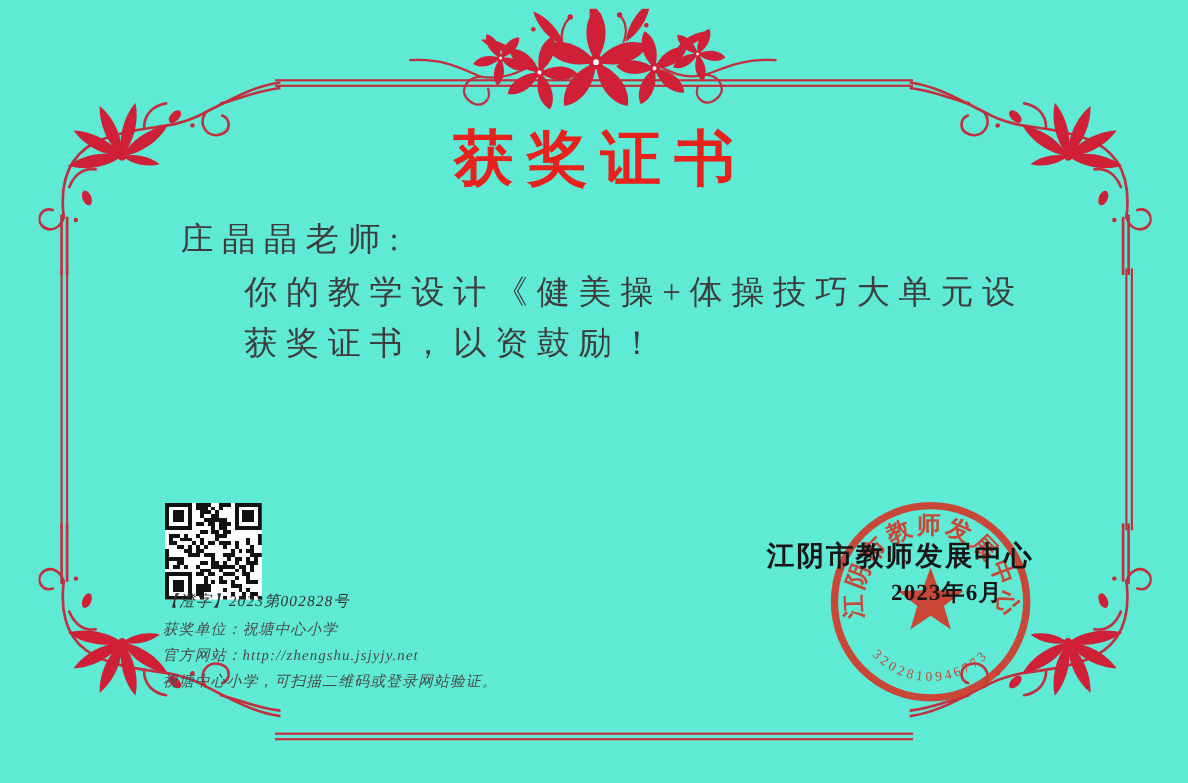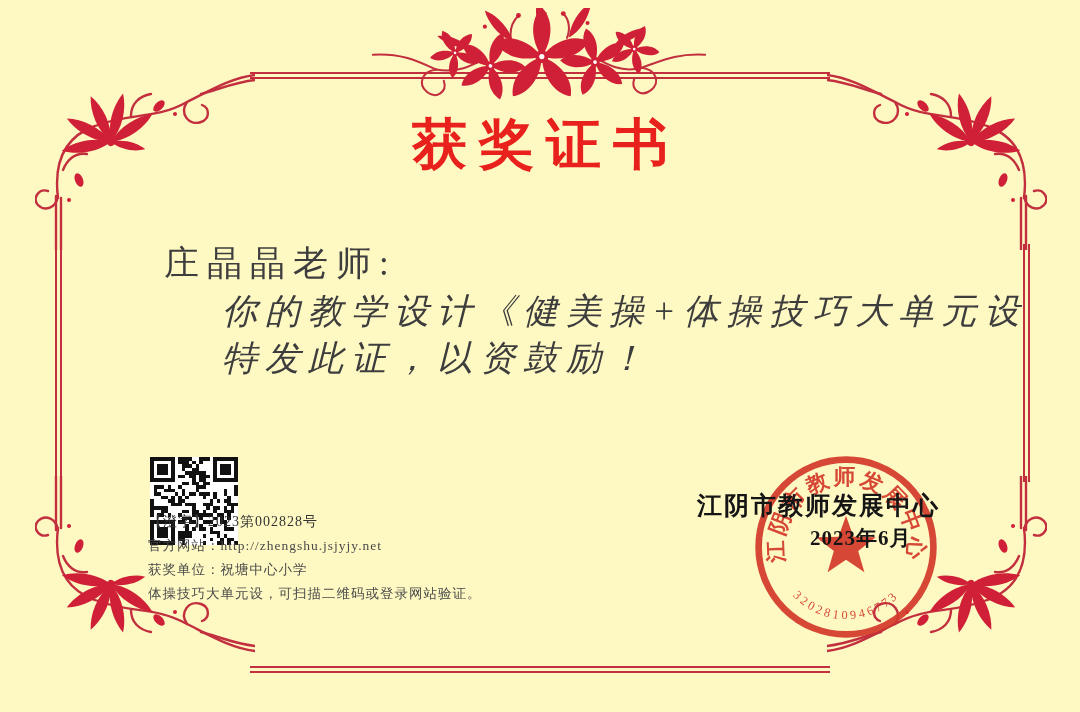--- a/index.html
+++ b/index.html
@@ -2,21 +2,21 @@
 <html style="--ornament_red: #c22f3e; --flower_red: #cf2038; --title_red: #e8211d; --seal_red: #d33a2a; --text_dark: #3d3d3d; --text_small: #4a4a4a;"><head>
 <meta charset="utf-8">
 <style>
   :root{
     --ornament_red:#c22f3e; --flower_red:#cf2038; --title_red:#e8211d;
     --seal_red:#d33a2a; --text_dark:#3d3d3d; --text_small:#4a4a4a;
   }
   html,body{margin:0;padding:0;background:#e9e9e9;}
   #certificate{
     position:relative; width:1080px; height:712px; margin:0 auto;
-    background:#fef9c3; overflow:hidden;
+    background:#5eead4; overflow:hidden;
     font-family:"Liberation Serif","DejaVu Serif",serif;
   }
   
   .frame-line{position:absolute; z-index:0; border:0 solid var(--ornament_red);}
   .frame-h{height:3px; border-top:2px solid var(--ornament_red); border-bottom:2px solid var(--ornament_red);}
   .frame-v{width:3px;  border-left:2px solid var(--ornament_red); border-right:2px solid var(--ornament_red);}
   #frame-top   {left:250px; width:580px; top:72px;}
   #frame-bottom{left:250px; width:580px; top:666px;}
   #frame-left  {left:55px;  top:244px; height:238px;}
   #frame-right {right:50px; top:244px; height:238px;}
@@ -30,31 +30,31 @@
   
   #title{
     position:absolute; z-index:3; left:0; top:108px; width:100%;
     text-align:center; font-size:55px; font-weight:700;
     letter-spacing:12px; padding-left:12px; box-sizing:border-box;
     color:var(--title_red);
   }
   
   #body-text{
     position:absolute; z-index:3; left:146px; top:194px; width:820px;
-    color:var(--text_dark); font-size:35px; line-height:47.5px;
-    letter-spacing:8px; white-space:nowrap;margin-top:46px;
+    color:var(--text_dark); font-size:30px; line-height:47.5px;
+    letter-spacing:8px; white-space:nowrap;
   }
   #body-text .greeting{padding-left:18px;}
-  #body-text .indent2{padding-left:76px;font-style:italic;}
+  #body-text .indent2{padding-left:76px;}
   
   #qr{position:absolute; z-index:3; left:150px; top:457px; width:88px; height:88px;}
   #footer-lines{
-    position:absolute; z-index:3; left:148px; top:510px;
+    position:absolute; z-index:3; left:148px; top:536px;
     color:var(--text_small); font-size:13.5px; line-height:24px;
-    letter-spacing:1px; white-space:nowrap;
+    font-style:italic; letter-spacing:1px; white-space:nowrap;
   }
   #footer-lines .cert-no{color:#333; font-size:14px;}
   
   #issuer{
     position:absolute; z-index:4; left:697px; top:489px;
     color:#151515; font-size:25px; font-weight:700; letter-spacing:2px; white-space:nowrap;
   }
   #issue-date{
     position:absolute; z-index:4; left:810px; top:524px;
     color:#151515; font-size:21px; font-weight:700; letter-spacing:1px; white-space:nowrap;
@@ -159,21 +159,21 @@
     </svg>
   <svg id="bouquet-svg" viewBox="0 0 360 120">
       <use href="#bouquet"></use>
     </svg>
 
   <div id="title">获奖证书</div>
 
   <div id="body-text">
     <div class="greeting">庄晶晶老师:</div>
     <div class="indent2">你的教学设计《健美操+体操技巧大单元设</div>
-    <div class="indent2">特发此证，以资鼓励！</div>
+    <div class="indent2">获奖证书，以资鼓励！</div>
   </div>
 
   <div id="qr"><svg xmlns="http://www.w3.org/2000/svg" width="88" height="88" viewBox="0 0 25 25" shape-rendering="crispEdges">
         <rect width="25" height="25" fill="#fff"></rect>
         <rect x="8" y="0" width="1" height="1" fill="#111"></rect>
         <rect x="9" y="0" width="1" height="1" fill="#111"></rect>
         <rect x="10" y="0" width="1" height="1" fill="#111"></rect>
         <rect x="11" y="0" width="1" height="1" fill="#111"></rect>
         <rect x="14" y="0" width="1" height="1" fill="#111"></rect>
         <rect x="15" y="0" width="1" height="1" fill="#111"></rect>
@@ -367,23 +367,23 @@
         <rect x="2" y="2" width="3" height="3" fill="#111"></rect>
         <rect x="18" y="0" width="7" height="7" fill="#111"></rect>
         <rect x="19" y="1" width="5" height="5" fill="#fff"></rect>
         <rect x="20" y="2" width="3" height="3" fill="#111"></rect>
         <rect x="0" y="18" width="7" height="7" fill="#111"></rect>
         <rect x="1" y="19" width="5" height="5" fill="#fff"></rect>
         <rect x="2" y="20" width="3" height="3" fill="#111"></rect>
       </svg></div>
   <div id="footer-lines">
     <div class="cert-no">【澄字】2023第002828号</div>
+    <div>获奖单位：祝塘中心小学</div>
     <div>官方网站：http://zhengshu.jsjyjy.net</div>
-    <div>获奖单位：祝塘中心小学</div>
-    <div>体操技巧大单元设，可扫描二维码或登录网站验证。</div>
+    <div>祝塘中心小学，可扫描二维码或登录网站验证。</div>
   </div>
 
   <div id="issuer">江阴市教师发展中心</div>
   <div id="issue-date">2023年6月</div>
 
   <svg id="seal-svg" viewBox="0 0 200 200">
     <circle cx="100" cy="100" r="92" fill="none" stroke="var(--seal_red)" stroke-width="7"></circle>
     <polygon fill="var(--seal_red)" points="100,67 107.9,89.1 131.4,89.8 112.8,104.2 119.4,126.7 100,113.5 80.6,126.7 87.2,104.2 68.6,89.8 92.1,89.1"></polygon>
     <path id="sealTopArc" d="M 35 111.5 A 66 66 0 1 1 165 111.5" fill="none"></path>
     <path id="sealBotArc" d="M 28.6 126 A 76 76 0 0 0 171.4 126" fill="none"></path>

